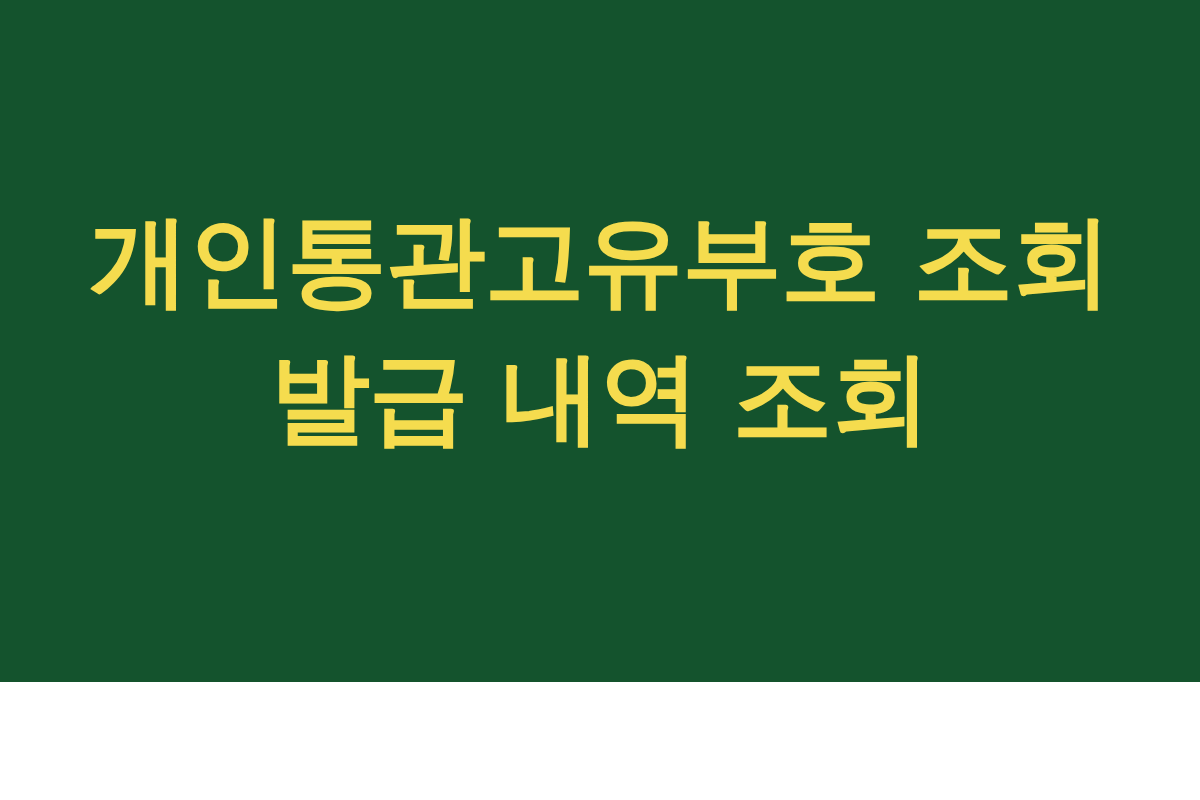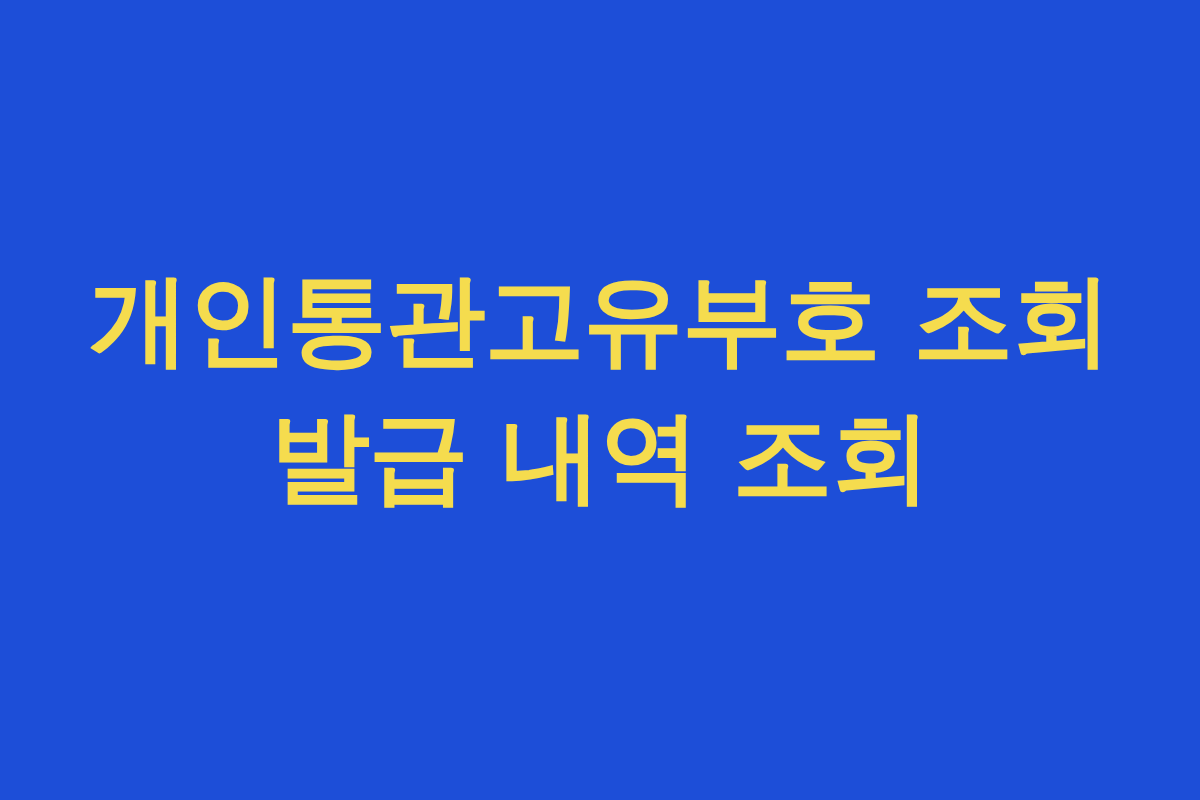--- a/index.html
+++ b/index.html
@@ -11,27 +11,27 @@
   body {
     width: 1200px;
     height: 800px;
     overflow: hidden;
     font-family: "DejaVu Sans", sans-serif;
   }
 
   .banner {
     position: relative;
     width: 1200px;
-    height: 800px;
+    height: 682px;
     box-sizing: border-box;
     display: flex;
     flex-direction: column;
     align-items: center;
     justify-content: center;
-    background-color: #1d4ed8;
+    background-color: #14532d;
   }
 
   .headline-block {
     position: relative;
     width: 100%;
     display: flex;
     flex-direction: column;
     align-items: center;
     justify-content: center;
     

